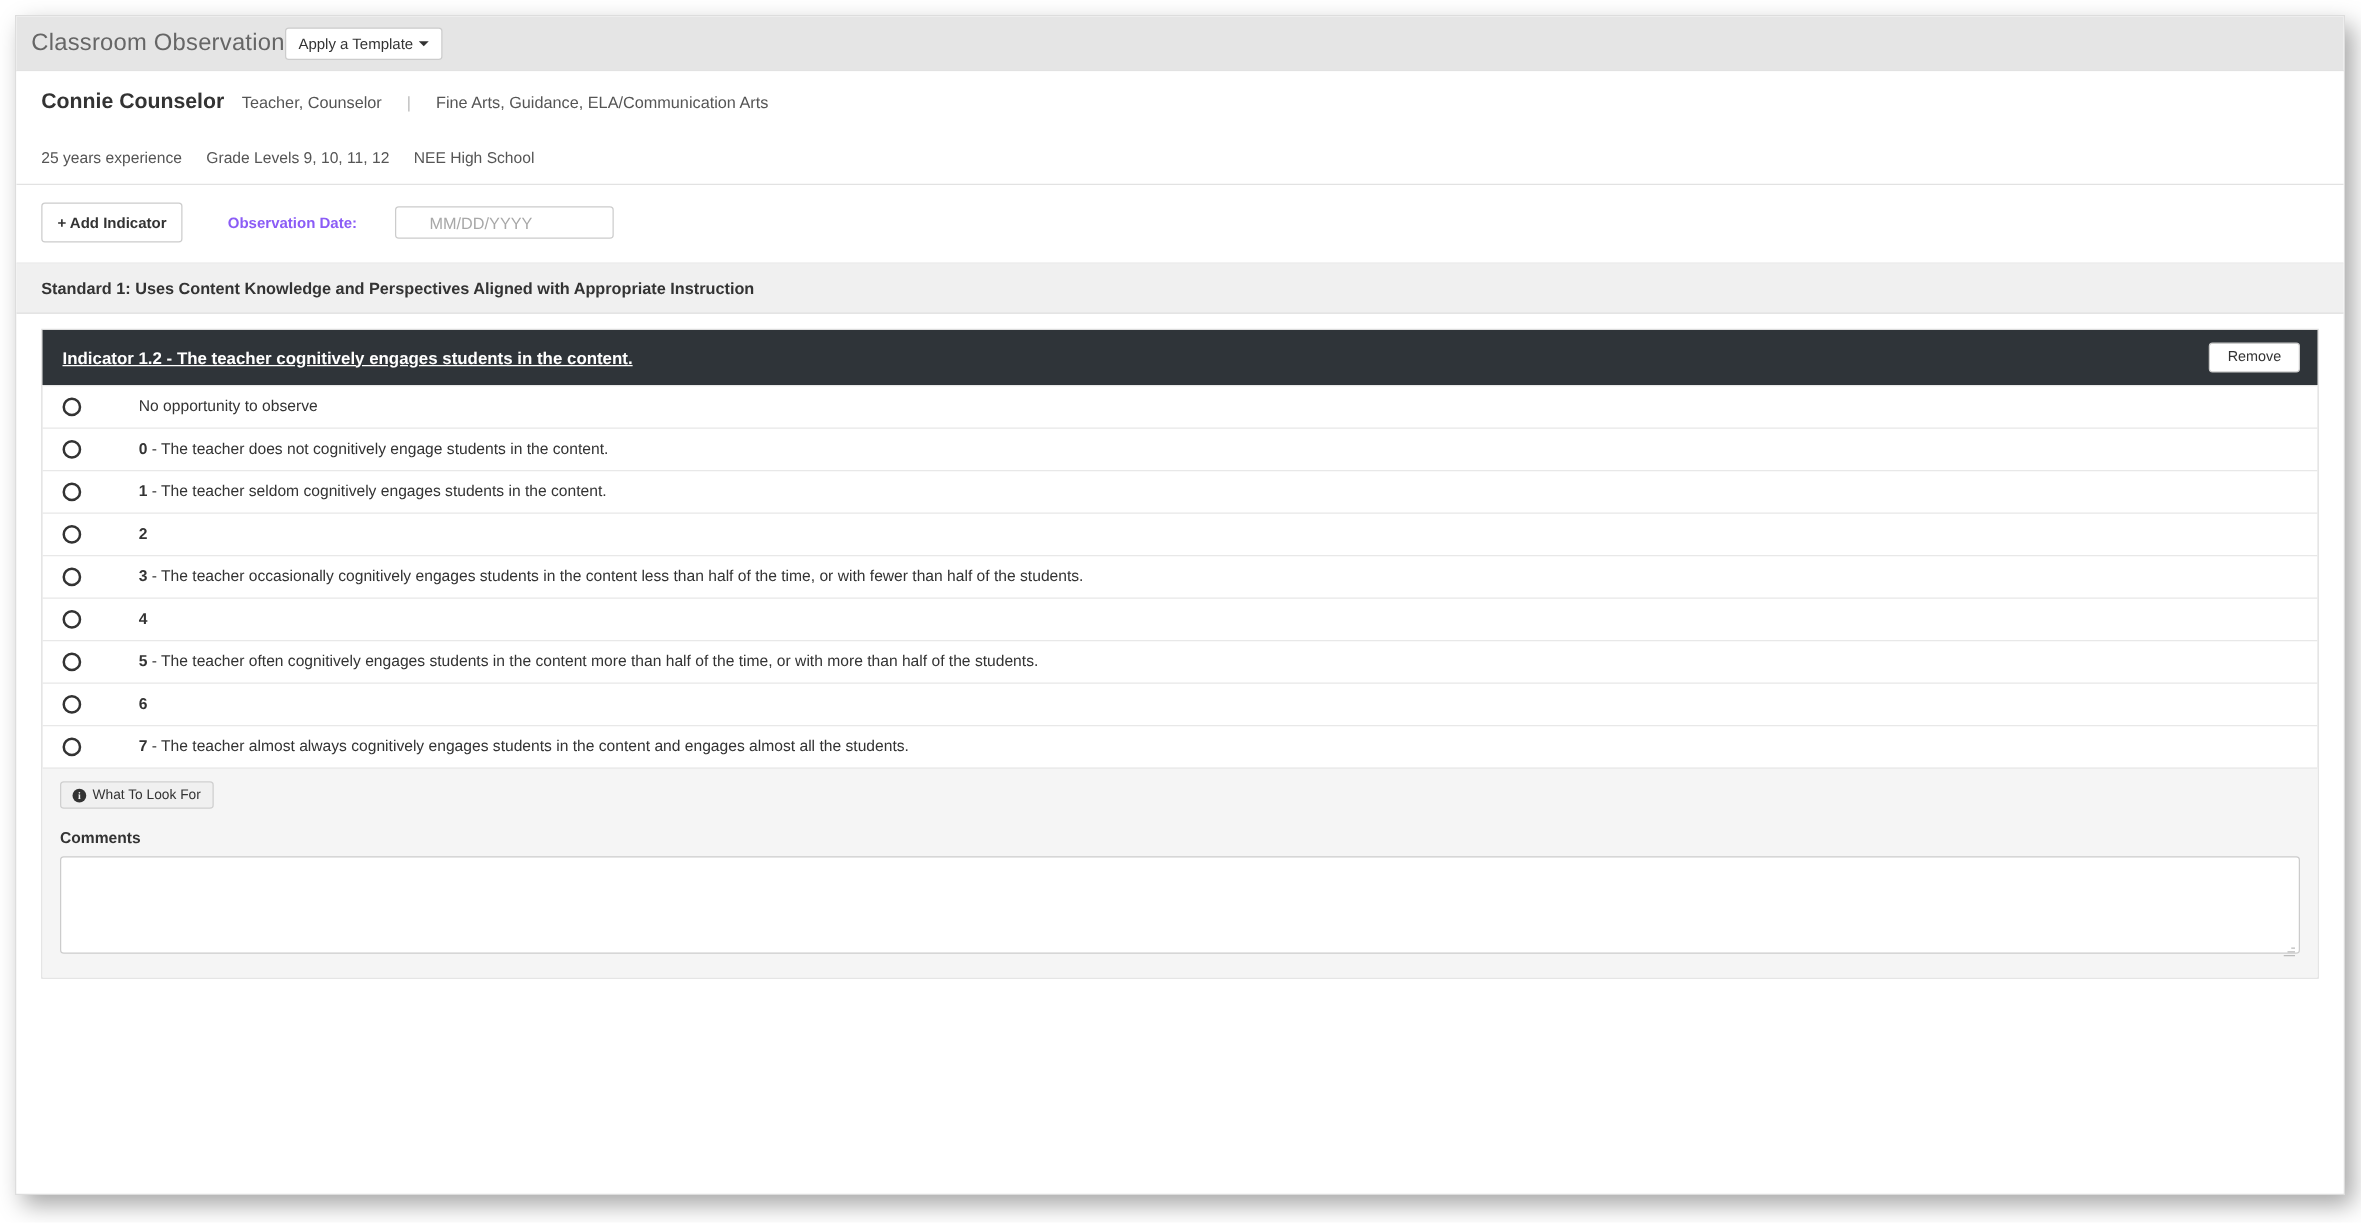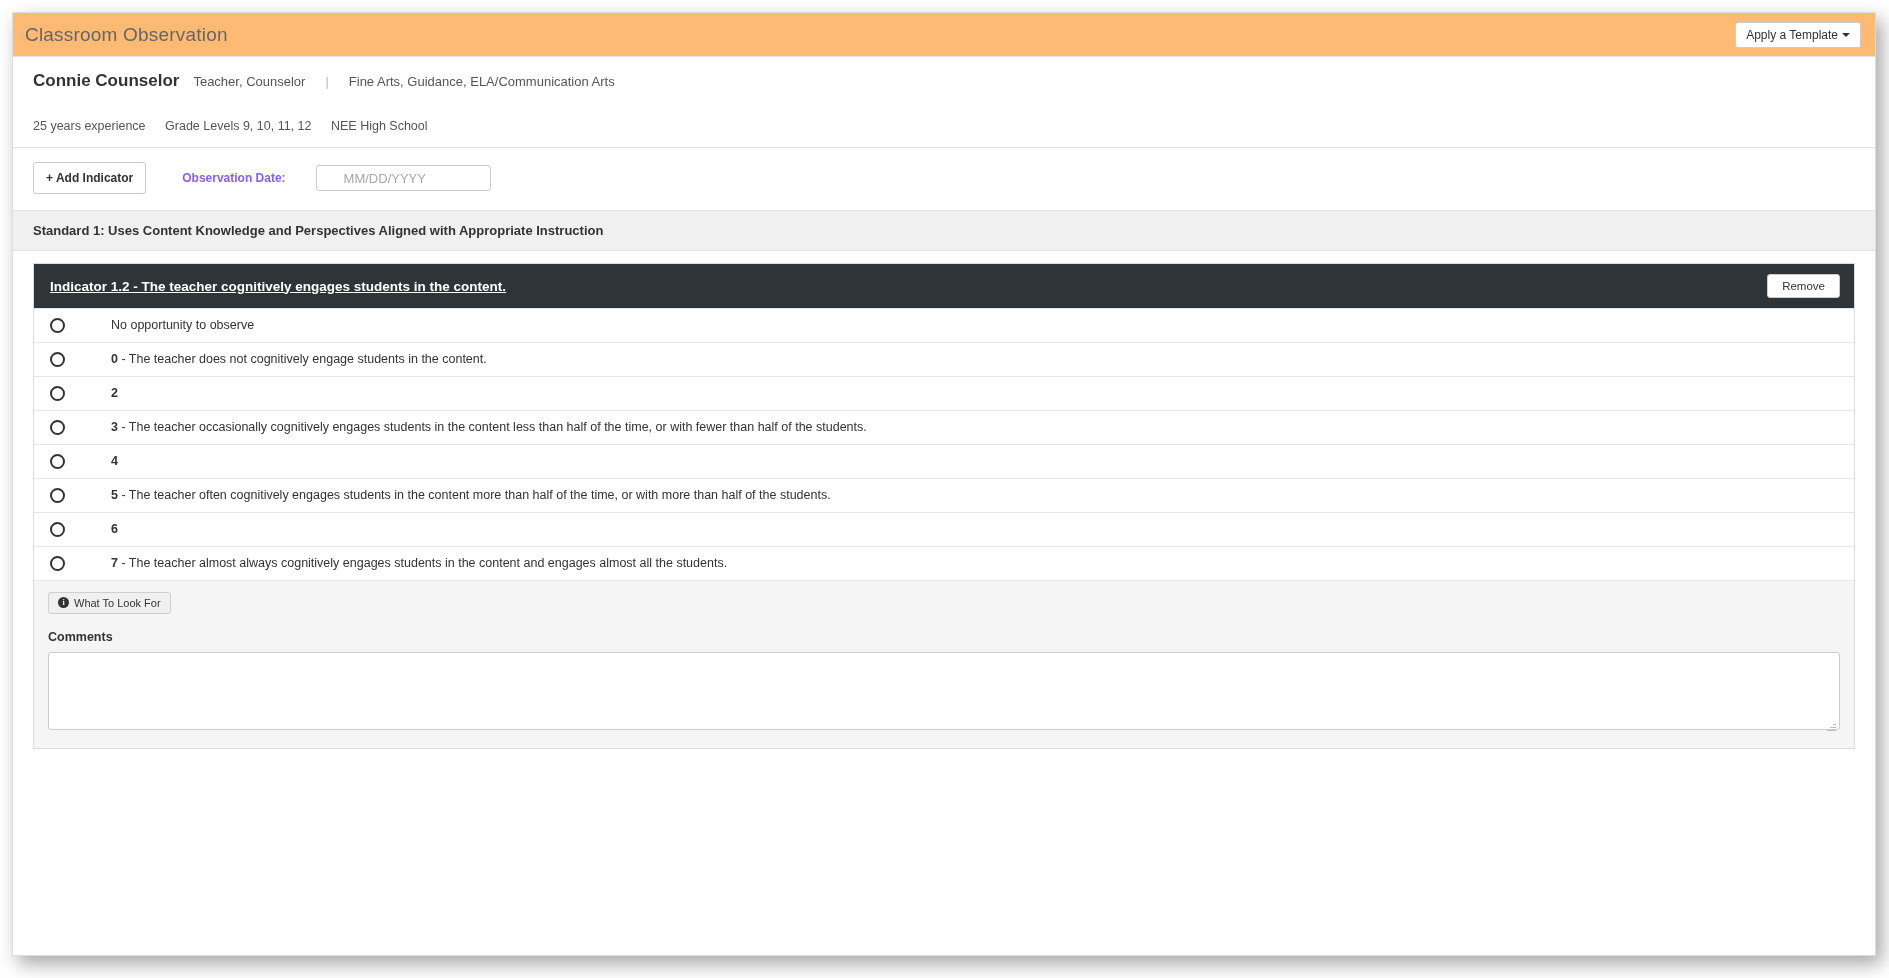--- a/index.html
+++ b/index.html
@@ -30,25 +30,25 @@
     background: #ffffff;
     border: 1px solid #dddddd;
     box-shadow: 6px 8px 18px rgba(0,0,0,0.35);
     box-sizing: border-box;
     overflow: hidden;
   }
 
   
   .titlebar {
     height: 44px;
-    background: #fdba74;
+    background: #e5e5e5;
     border-bottom: 1px solid #e2e2e2;
     display: flex;
     align-items: center;
-    justify-content: space-between;
+    justify-content: flex-start;
     padding: 0 14px 0 12px;
     box-sizing: border-box;
   }
   .titlebar h1 {
     margin: 0;
     font-size: 19px;
     font-weight: 400;
     color: #666666;
     letter-spacing: .2px;
   }
@@ -335,20 +335,24 @@
         <button class="remove-btn">Remove</button>
       </div>
 
       <div class="option-row">
         <span class="radio"></span>
         <span class="option-text"><b></b><span>No opportunity to observe</span></span>
       </div>
       <div class="option-row">
         <span class="radio"></span>
         <span class="option-text"><b>0</b><span> - The teacher does not cognitively engage students in the content.</span></span>
+      </div>
+      <div class="option-row">
+        <span class="radio"></span>
+        <span class="option-text"><b>1</b><span> - The teacher seldom cognitively engages students in the content.</span></span>
       </div>
       <div class="option-row">
         <span class="radio"></span>
         <span class="option-text"><b>2</b><span></span></span>
       </div>
       <div class="option-row">
         <span class="radio"></span>
         <span class="option-text"><b>3</b><span> - The teacher occasionally cognitively engages students in the content less than half of the time, or with fewer than half of the students.</span></span>
       </div>
       <div class="option-row">

